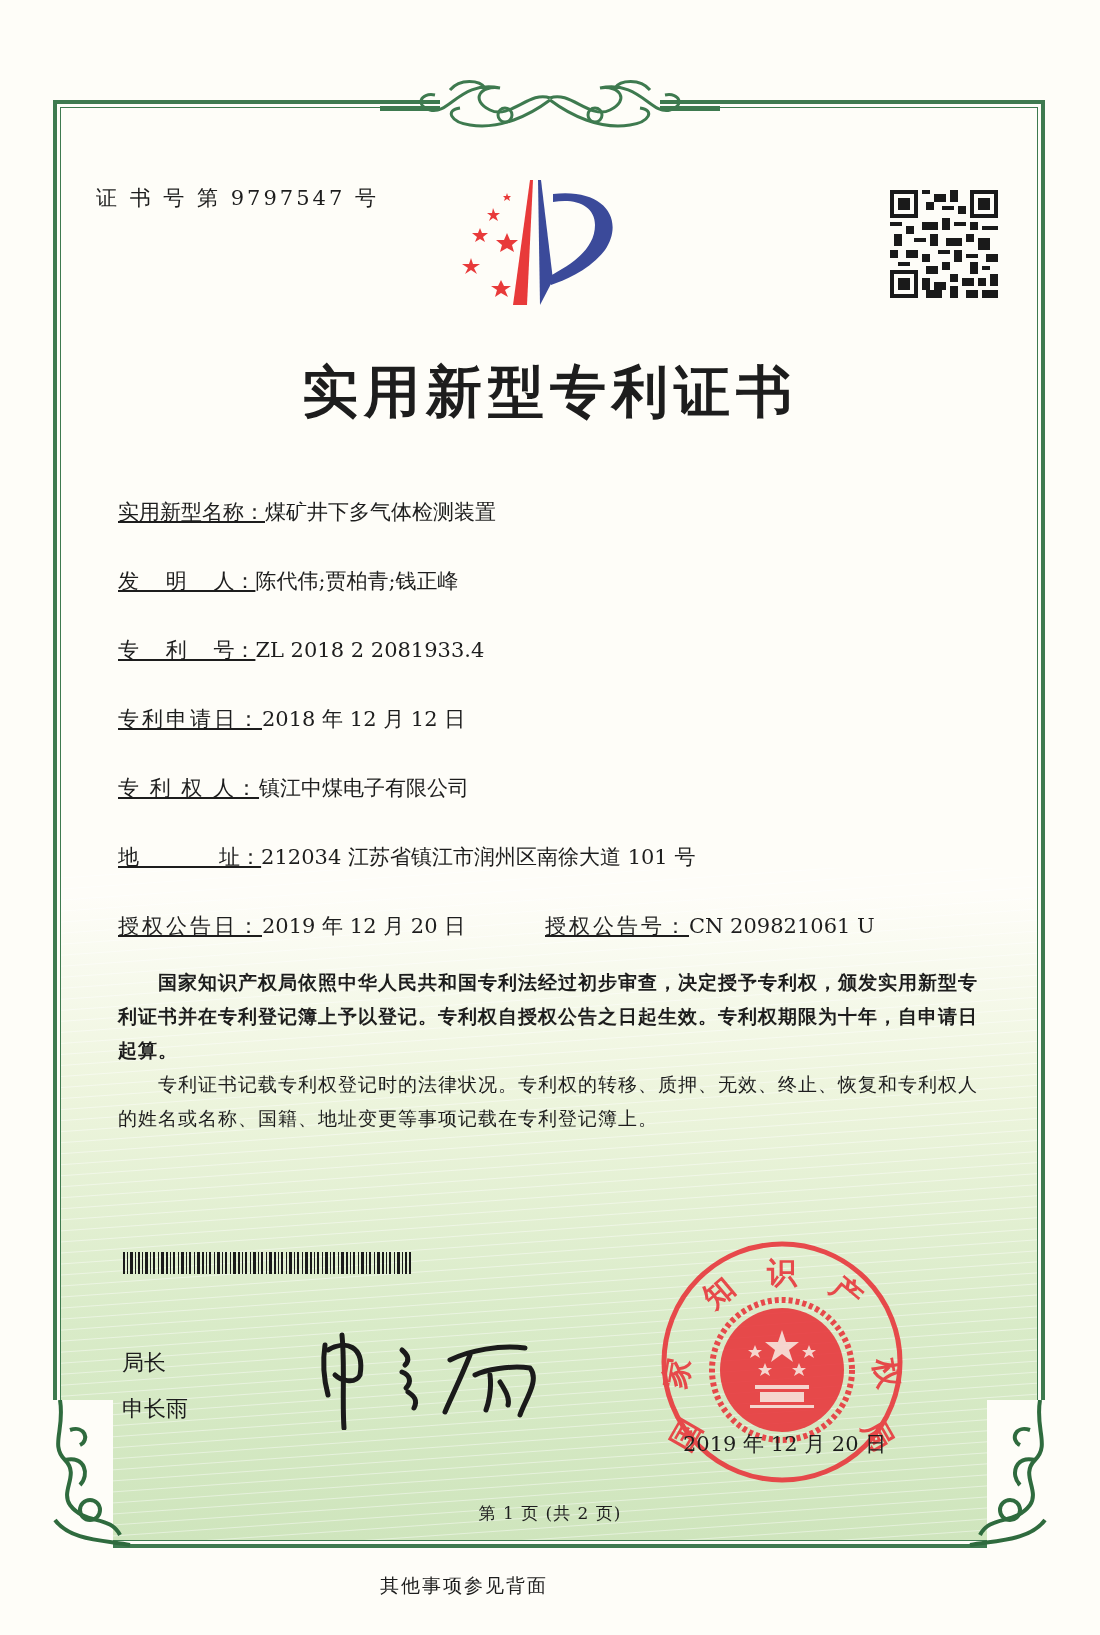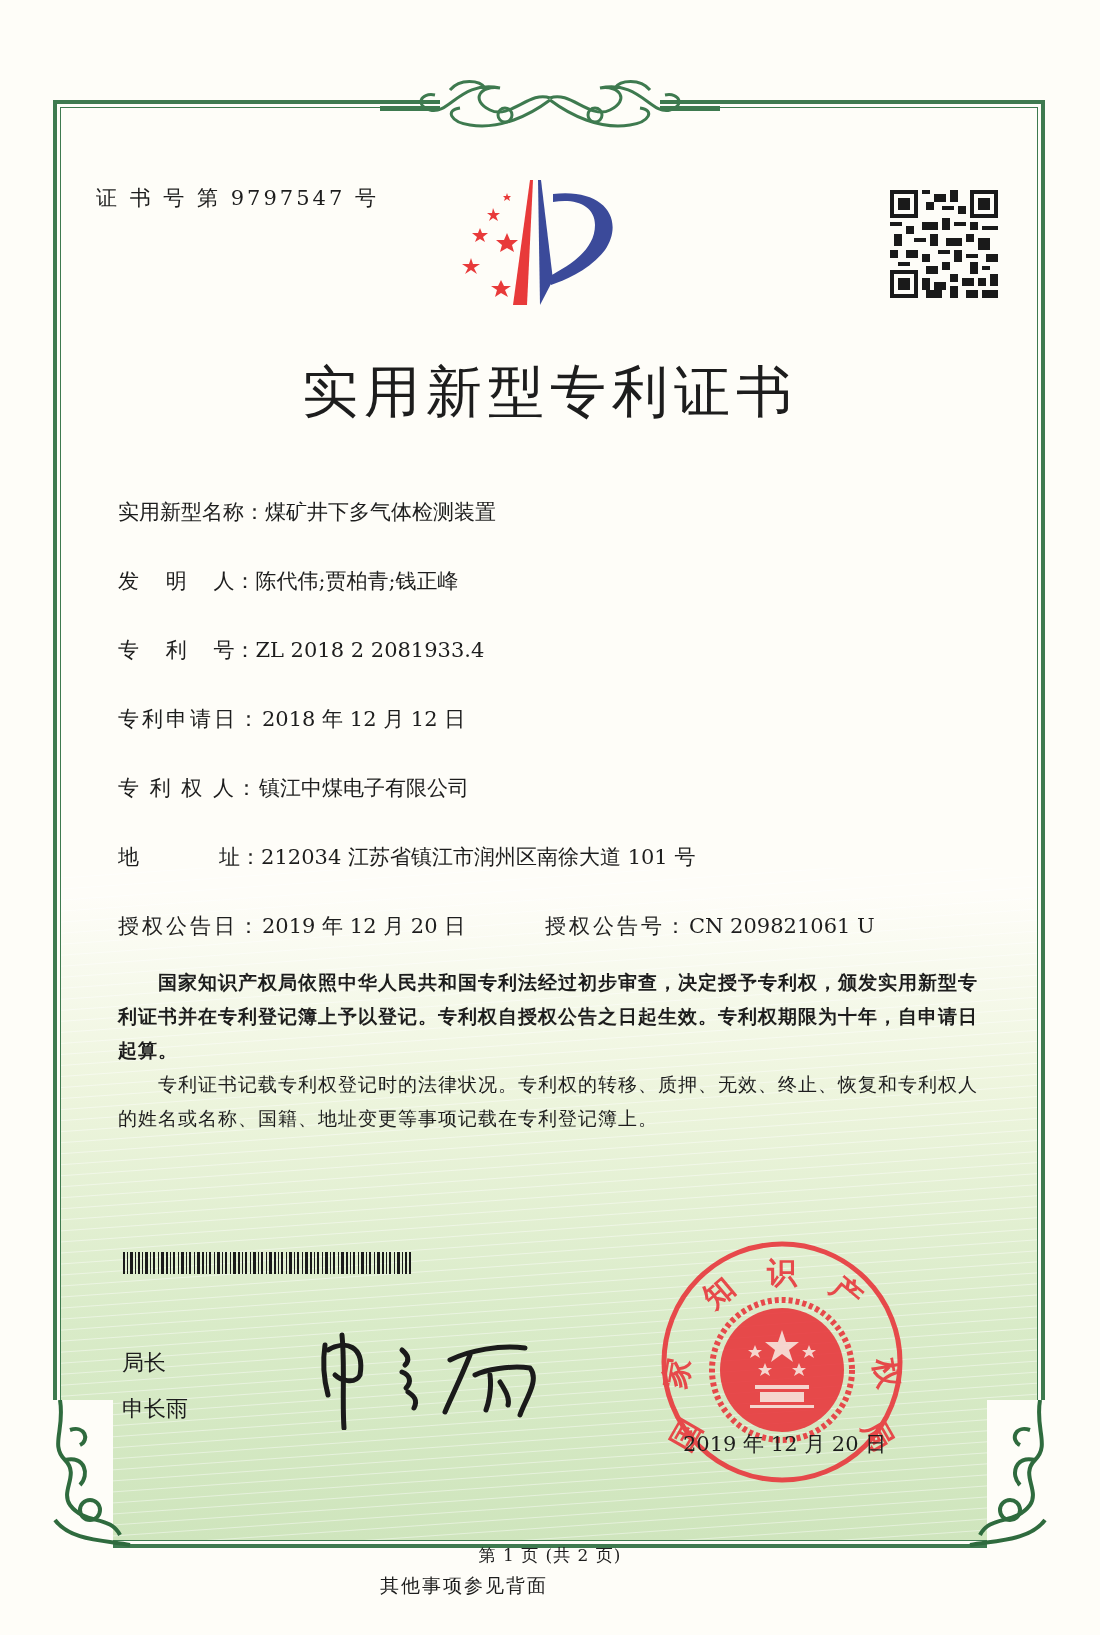--- a/index.html
+++ b/index.html
@@ -28,38 +28,38 @@
   .corner-orn { position: absolute; width: 110px; height: 150px; }
   .corner-bl { left: 40px; top: 1400px; }
   .corner-br { left: 950px; top: 1400px; }
 
   .cert-no { position: absolute; left: 96px; top: 184px; font-size: 21px; letter-spacing: 3px; }
   .logo { position: absolute; left: 455px; top: 180px; width: 180px; height: 125px; }
   .qr { position: absolute; left: 890px; top: 190px; width: 108px; height: 108px; }
 
   .title {
     position: absolute; left: 0; width: 1100px; top: 355px; text-align: center;
-    font-size: 56px; letter-spacing: 6px; font-weight: normal;
+    font-size: 56px; letter-spacing: 6px; font-weight: bold;
   }
 
   .field { position: absolute; left: 118px; font-size: 21px; white-space: nowrap; }
-  .field .lbl { display: inline-block; }
+  .field .lbl { display: inline-block; text-decoration: underline; }
   .field .val { display: inline-block; }
 
   .para {
     position: absolute; left: 118px; width: 860px; font-size: 19px; line-height: 34px;
     text-indent: 40px; text-align: justify; letter-spacing: 1px;
   }
 
   .barcode { position: absolute; left: 123px; top: 1252px; width: 288px; height: 22px; }
   .director { position: absolute; left: 122px; top: 1340px; font-family: "DejaVu Sans", "Liberation Sans", sans-serif; font-size: 22px; line-height: 46px; }
   .signature { position: absolute; left: 310px; top: 1320px; width: 250px; height: 110px; }
   .seal { position: absolute; left: 655px; top: 1235px; width: 255px; height: 255px; }
   .seal-date { position: absolute; left: 683px; top: 1430px; font-size: 21px; color: #1d1d1d; }
-  .page-no { position: absolute; left: 0; width: 1100px; text-align: center; top: 1544px; font-size: 17px; letter-spacing: 1px; }
+  .page-no { position: absolute; left: 0; width: 1100px; text-align: center; top: 1502px; font-size: 17px; letter-spacing: 1px; }
   .back-note { position: absolute; left: 0; width: 928px; text-align: center; top: 1573px; font-size: 19px; letter-spacing: 2px; }
 </style>
 </head>
 <body>
 
 <div class="frame-outer"></div>
 <div class="frame-inner">
   <div class="waves"></div>
 </div>
 

